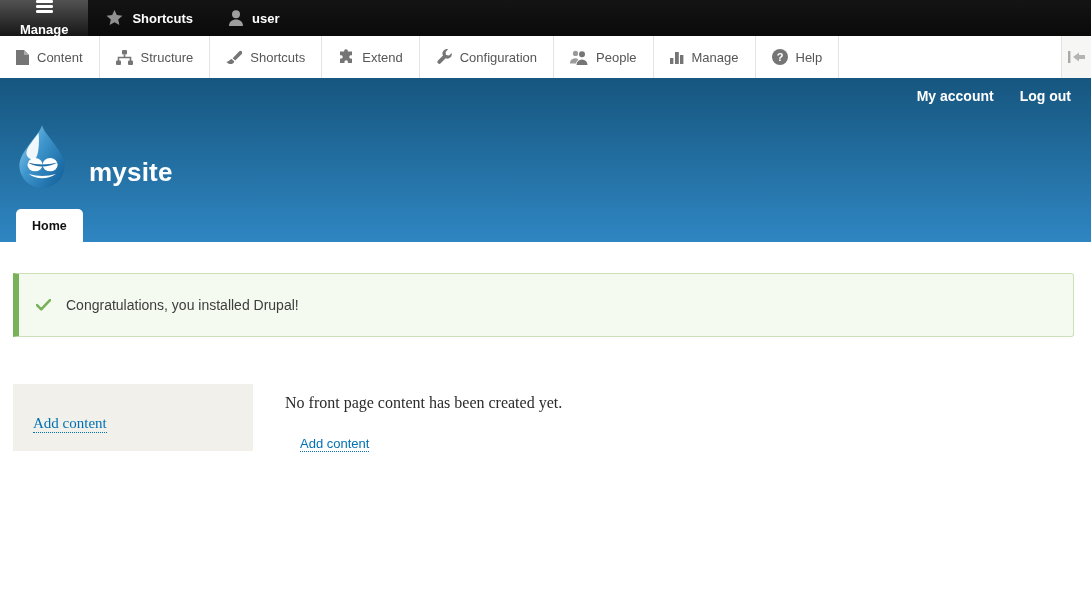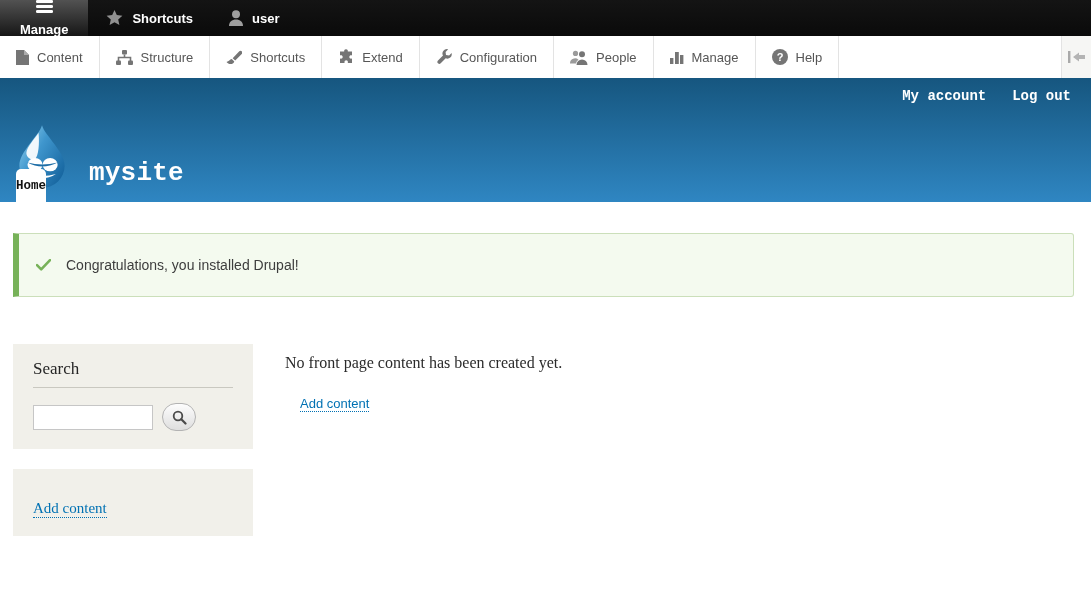--- a/index.html
+++ b/index.html
@@ -15,26 +15,26 @@
 
   
   .toolbar { height:42px; background:#fff; display:flex; align-items:stretch; }
   .tool-item { display:flex; align-items:center; gap:8px; padding:0 16px;
                border-right:1px solid #e3e3e3; color:#565656; font-size:13px; cursor:pointer; }
   .tool-spacer { flex:1; }
   .orient-cell { width:30px; background:#f6f6f4; border-left:1px solid #e3e3e3;
                  display:flex; align-items:center; justify-content:center; cursor:pointer; }
 
   
-  .header { height:124px; background:linear-gradient(180deg,#16567f 0%,#2f86c2 100%); position:relative;font-family:Liberation Mono, monospace; }
+  .header { height:164px; background:linear-gradient(180deg,#16567f 0%,#2f86c2 100%); position:relative; }
   .header-links { position:absolute; top:10px; right:20px; display:flex; gap:26px; }
   .header-links a { color:#fff; font-size:14px; font-weight:600; text-decoration:none; cursor:pointer; }
   .branding { position:absolute; left:13px; top:46px; display:flex; align-items:flex-end; gap:18px; }
   .site-name { color:#fff; font-size:26px; font-weight:600; letter-spacing:.2px; }
-  .home-tab { position:absolute; left:16px; bottom:0; background:#fff; padding:10px 0 9px;
+  .home-tab { position:absolute; left:16px; bottom:0; background:#fff; padding:10px 16px 9px;
               border-radius:5px 5px 0 0; font-size:12.5px; font-weight:bold; color:#111; cursor:pointer; }
 
   
   .status { margin:31px 17px 0 13px; width:1061px; height:64px; background:#f4faef;
             border:1px solid #cbdfba; border-left:6px solid #77b259; border-radius:0 3px 3px 0;
             display:flex; align-items:center; padding-left:17px; gap:15px;
             font-size:14px; color:#3d3d3d; }
 
   
   .content-row { display:flex; margin-top:47px; align-items:flex-start; }
@@ -211,34 +211,20 @@
     <svg width="15" height="12" viewBox="0 0 15 12">
         <path d="M1 6.2L5.2 10.4 14 1.2" fill="none" stroke="#77b259" stroke-width="2.6" stroke-linecap="round" stroke-linejoin="round"></path>
       </svg>
   </span>
   <span>Congratulations, you installed Drupal!</span>
 </div>
 
 <div class="content-row">
   <aside>
     <div class="block">
-      <h2>Search</h2>
-      <div class="search-row">
-        <input type="text" value="" style="">
-        <div class="search-btn">
-          <span>
-            <svg width="15" height="15" viewBox="0 0 15 15">
-                <circle cx="6" cy="6" r="4.3" fill="none" stroke="#4a4a4a" stroke-width="1.8"></circle>
-                <line x1="9.3" y1="9.3" x2="13.5" y2="13.5" stroke="#4a4a4a" stroke-width="2.2" stroke-linecap="round"></line>
-              </svg>
-          </span>
-        </div>
-      </div>
-    </div>
-    <div class="block">
       <a class="tools-link">Add content</a>
     </div>
   </aside>
 
   <main>
     <p>No front page content has been created yet.</p>
     <a class="main-add">Add content</a>
   </main>
 </div>
 

